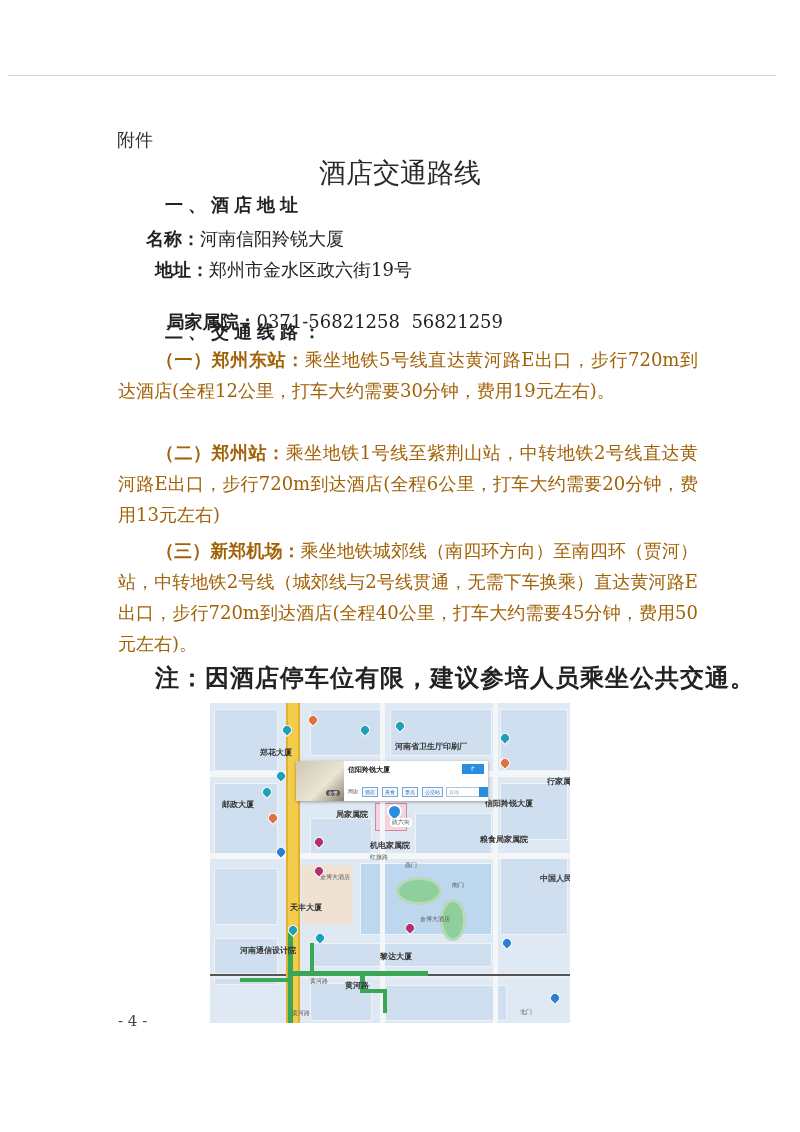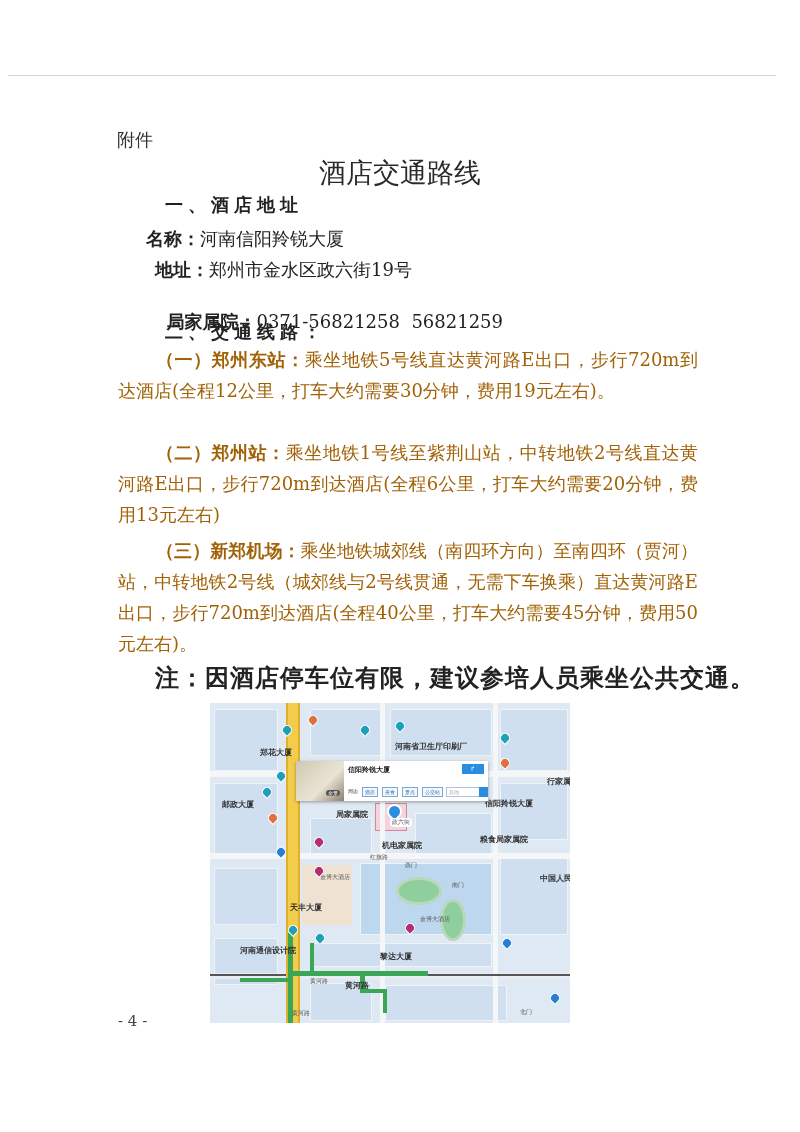--- a/index.html
+++ b/index.html
@@ -113,21 +113,21 @@
   <div class="metro" style="left:150px; top:268px; width:5px; height:22px;"></div>
   <div class="metro" style="left:150px; top:286px; width:26px; height:4px;"></div>
   <div class="metro" style="left:173px; top:286px; width:4px; height:24px;"></div>
   <div class="metro" style="left:30px; top:275px; width:48px; height:4px;"></div>
   <div class="metro" style="left:100px; top:240px; width:4px; height:28px;"></div>
 
   <span class="mlabel" style="left:50px; top:44px;">郑花大厦</span>
   <span class="mlabel" style="left:12px; top:96px;">邮政大厦</span>
   <span class="mlabel" style="left:185px; top:38px;">河南省卫生厅印刷厂</span>
   <span class="mlabel" style="left:126px; top:106px;">局家属院</span>
-  <span class="mlabel" style="left:172px; top:137px;">机电家属院</span>
+  <span class="mlabel" style="left:160px; top:137px;">机电家属院</span>
   <span class="mlabel small" style="left:160px; top:150px;">红旗路</span>
   <span class="mlabel" style="left:80px; top:199px;">天丰大厦</span>
   <span class="mlabel" style="left:30px; top:242px;">河南通信设计院</span>
   <span class="mlabel small" style="left:100px; top:274px;">黄河路</span>
   <span class="mlabel" style="left:135px; top:277px;">黄河路</span>
   <span class="mlabel" style="left:275px; top:95px;">信阳羚锐大厦</span>
   <span class="mlabel" style="left:270px; top:131px;">粮食局家属院</span>
   <span class="mlabel" style="left:330px; top:170px;">中国人民培训学校</span>
   <span class="mlabel" style="left:170px; top:248px;">黎达大厦</span>
   <span class="mlabel small" style="left:110px; top:170px;">金博大酒店</span>

